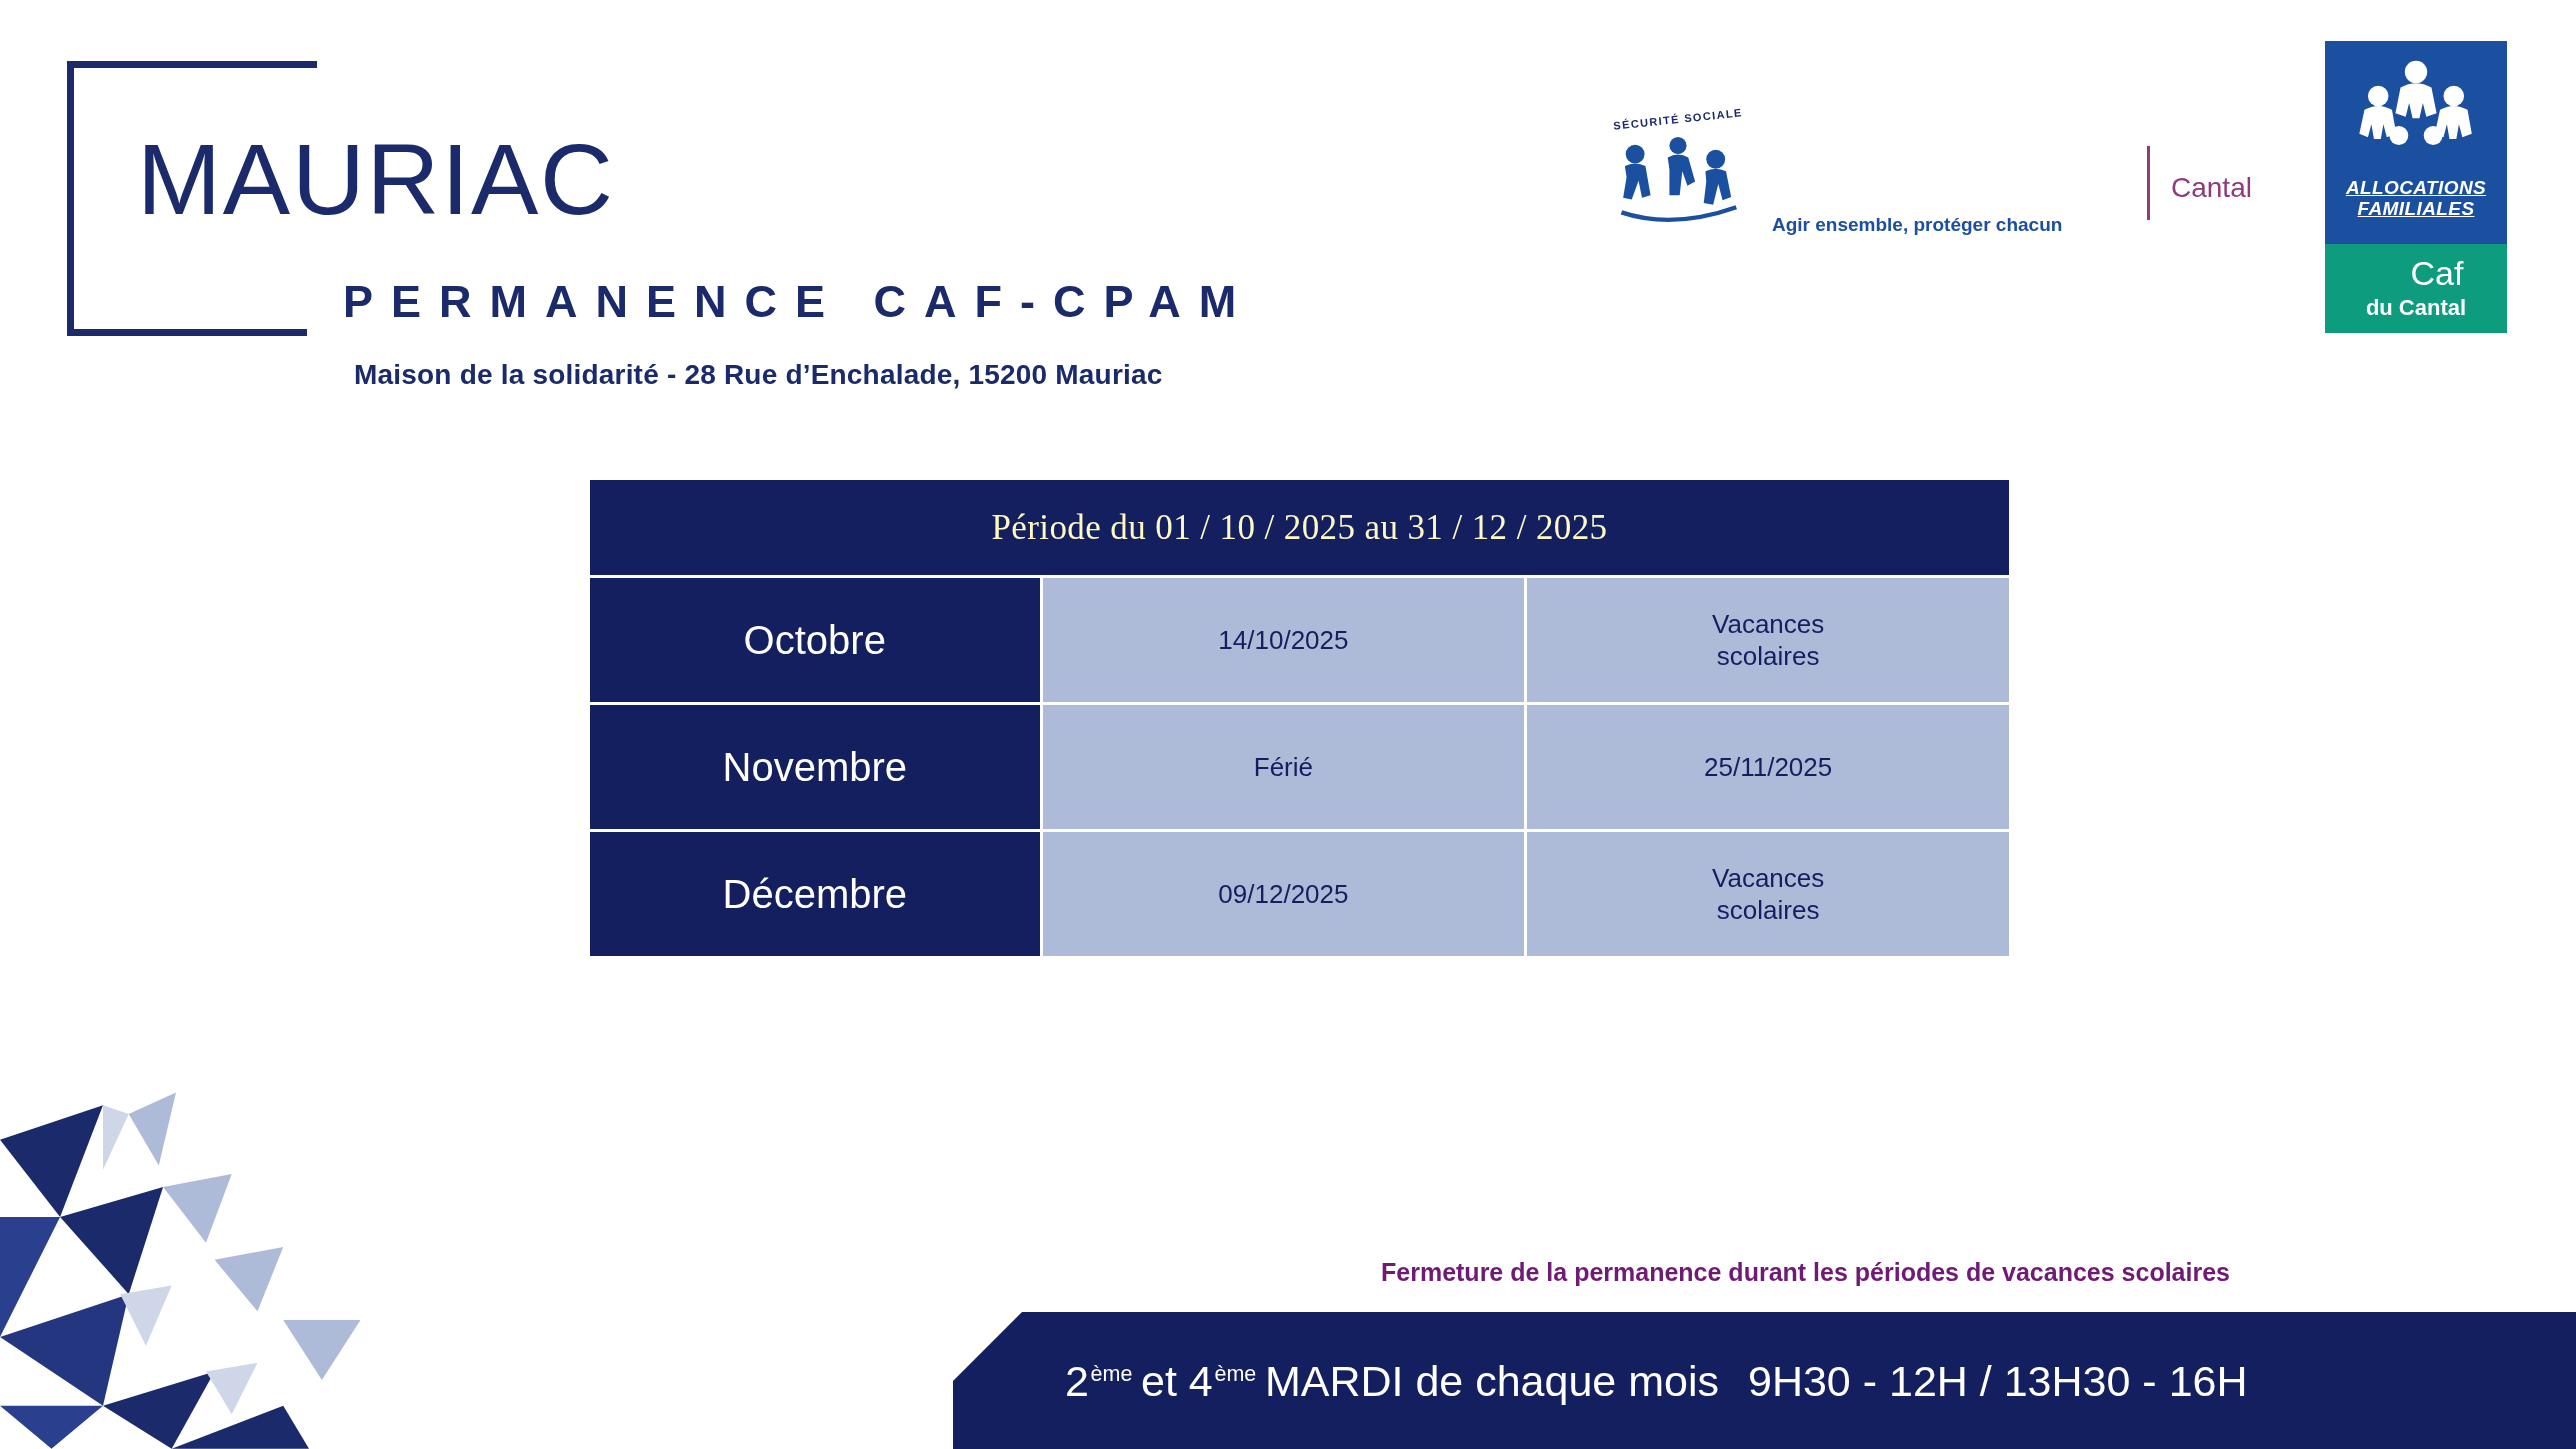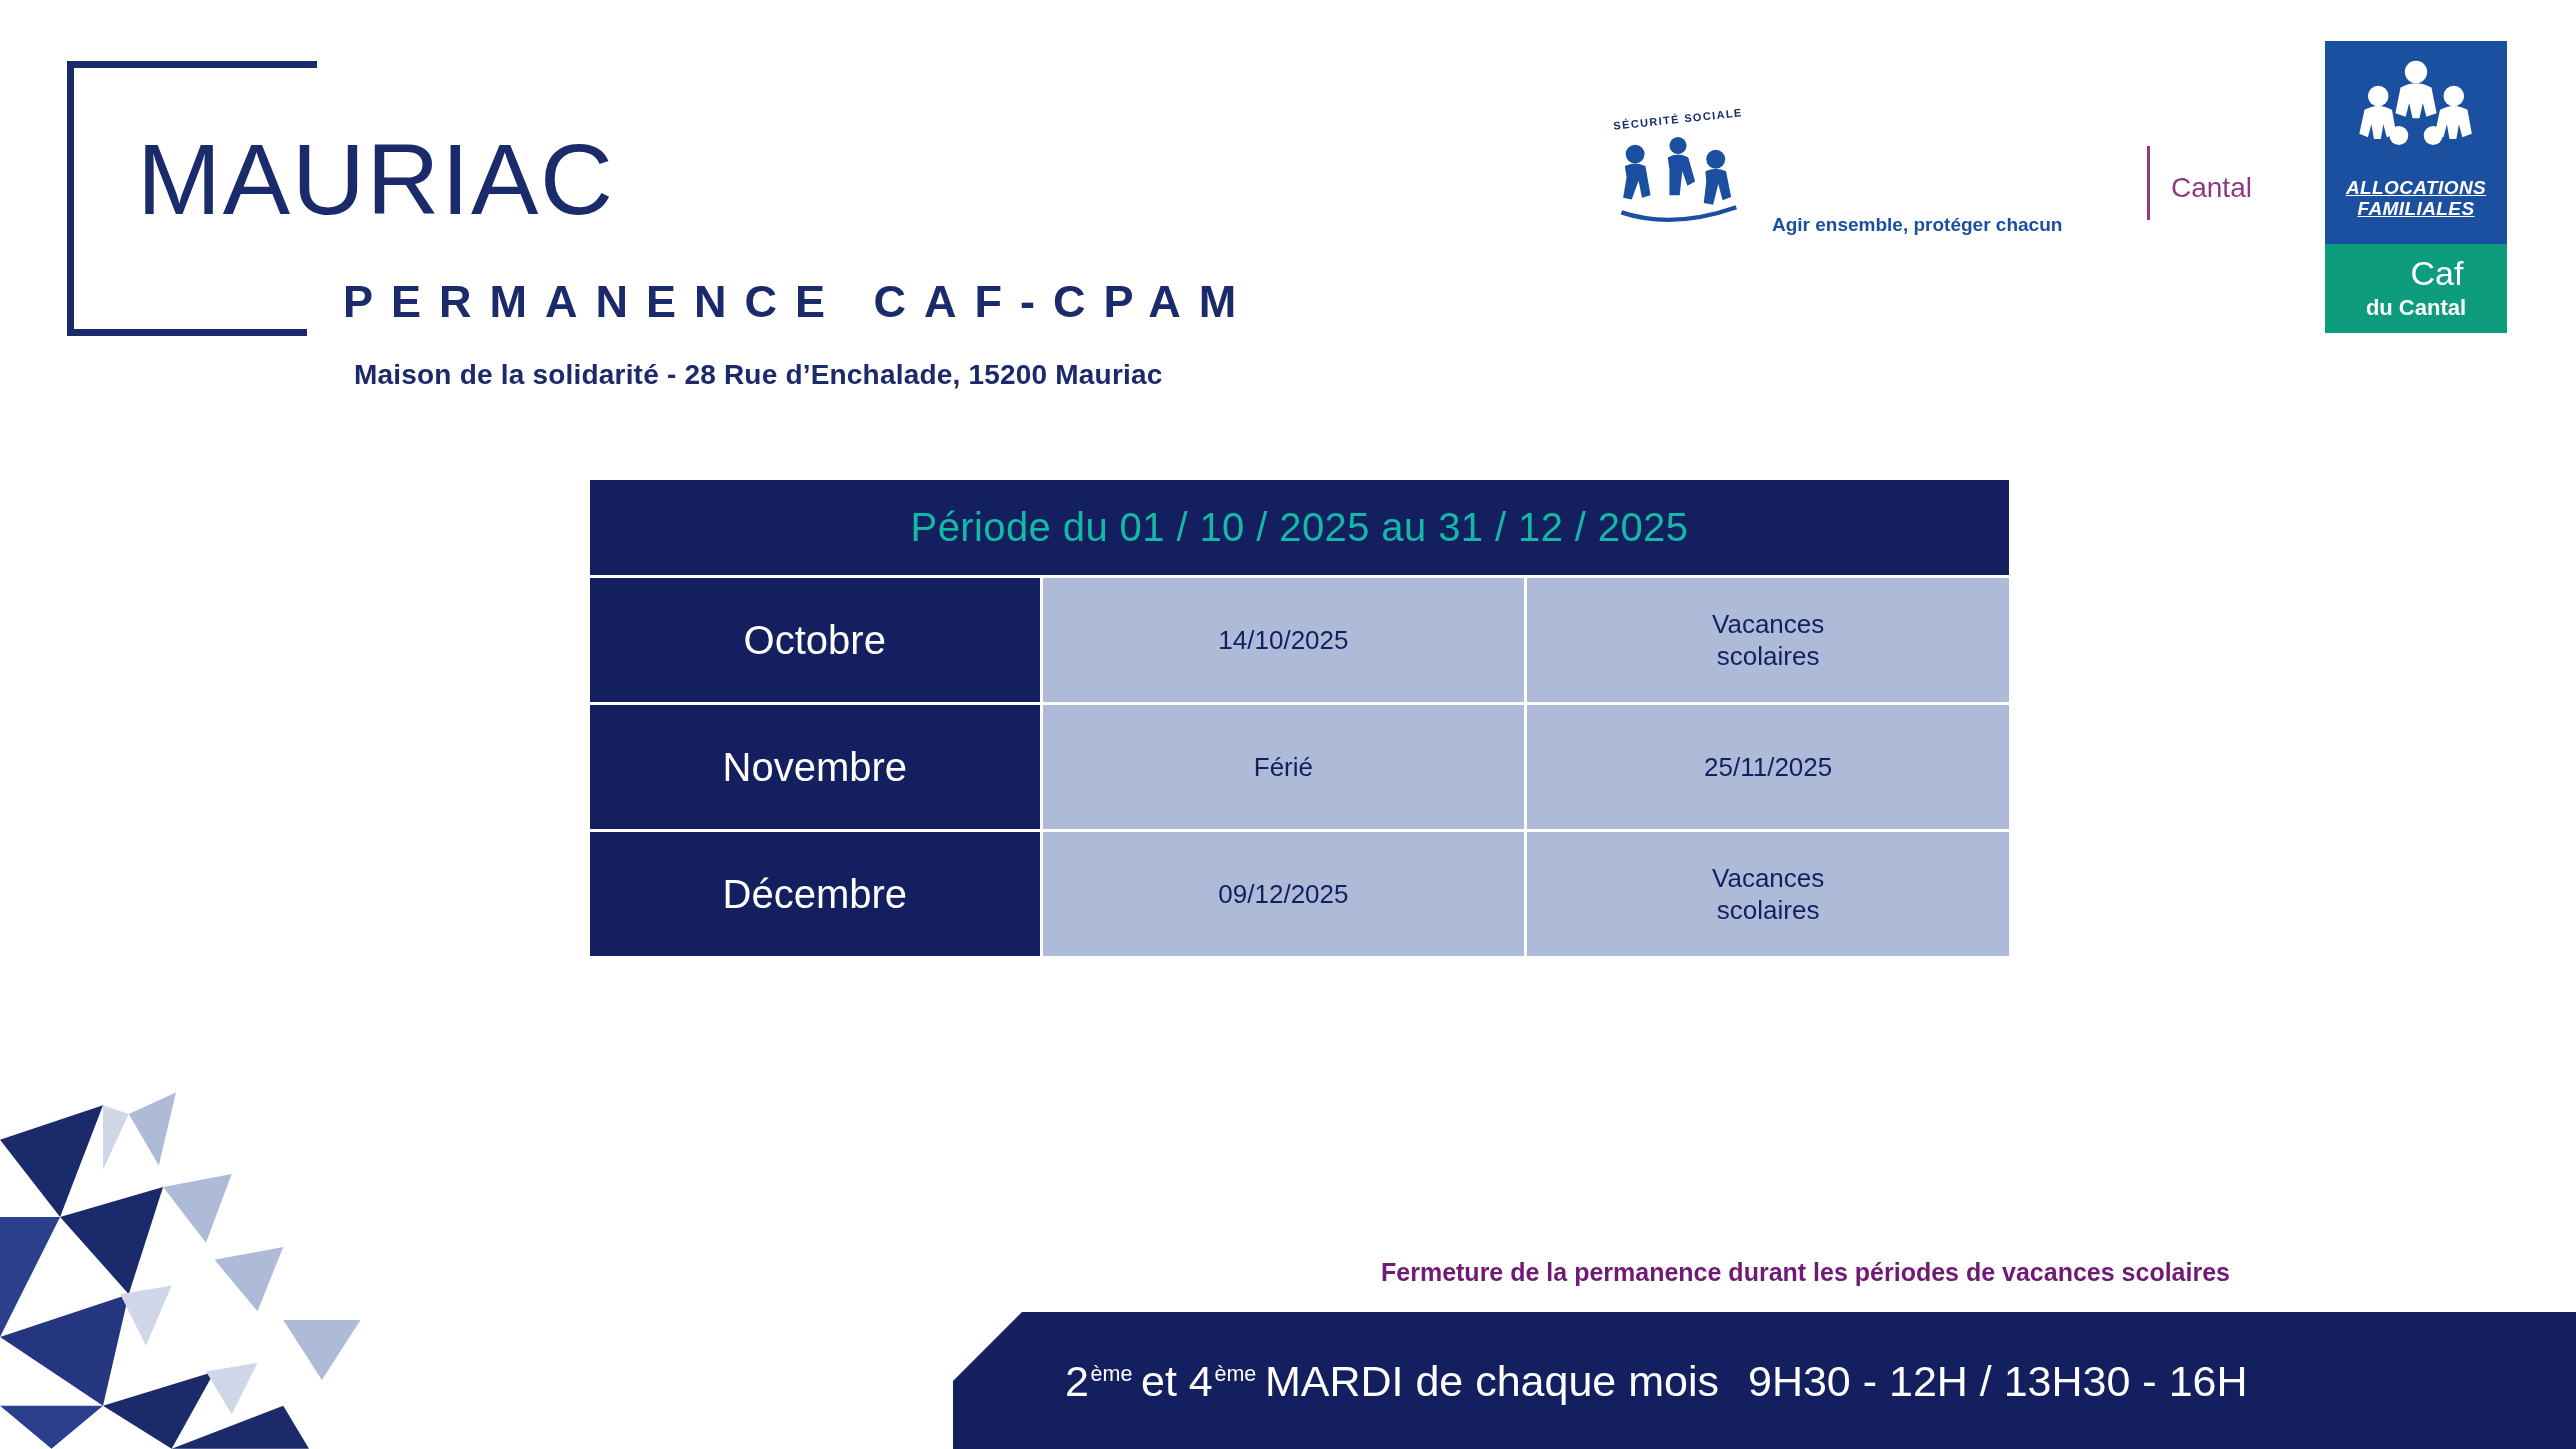--- a/index.html
+++ b/index.html
@@ -194,25 +194,26 @@
   .schedule {
     position: absolute;
     left: 587px;
     top: 477px;
     width: 1425px;
     border-collapse: separate;
     border-spacing: 3.4px;
   }
   .schedule .period-head {
     background: #131f5e;
-    color: #14b8a6;
-    font-size: 40px;
+    color: #fef9c3;
+    font-size: 35px;
     text-align: center;
     height: 93px;
     letter-spacing: 0.4px;
+    font-family: Liberation Serif, serif;
   }
   .schedule td.month {
     background: #131f5e;
     color: #ffffff;
     font-size: 40px;
     text-align: center;
     width: 459px;
     height: 122px;
   }
   .schedule td.date {

